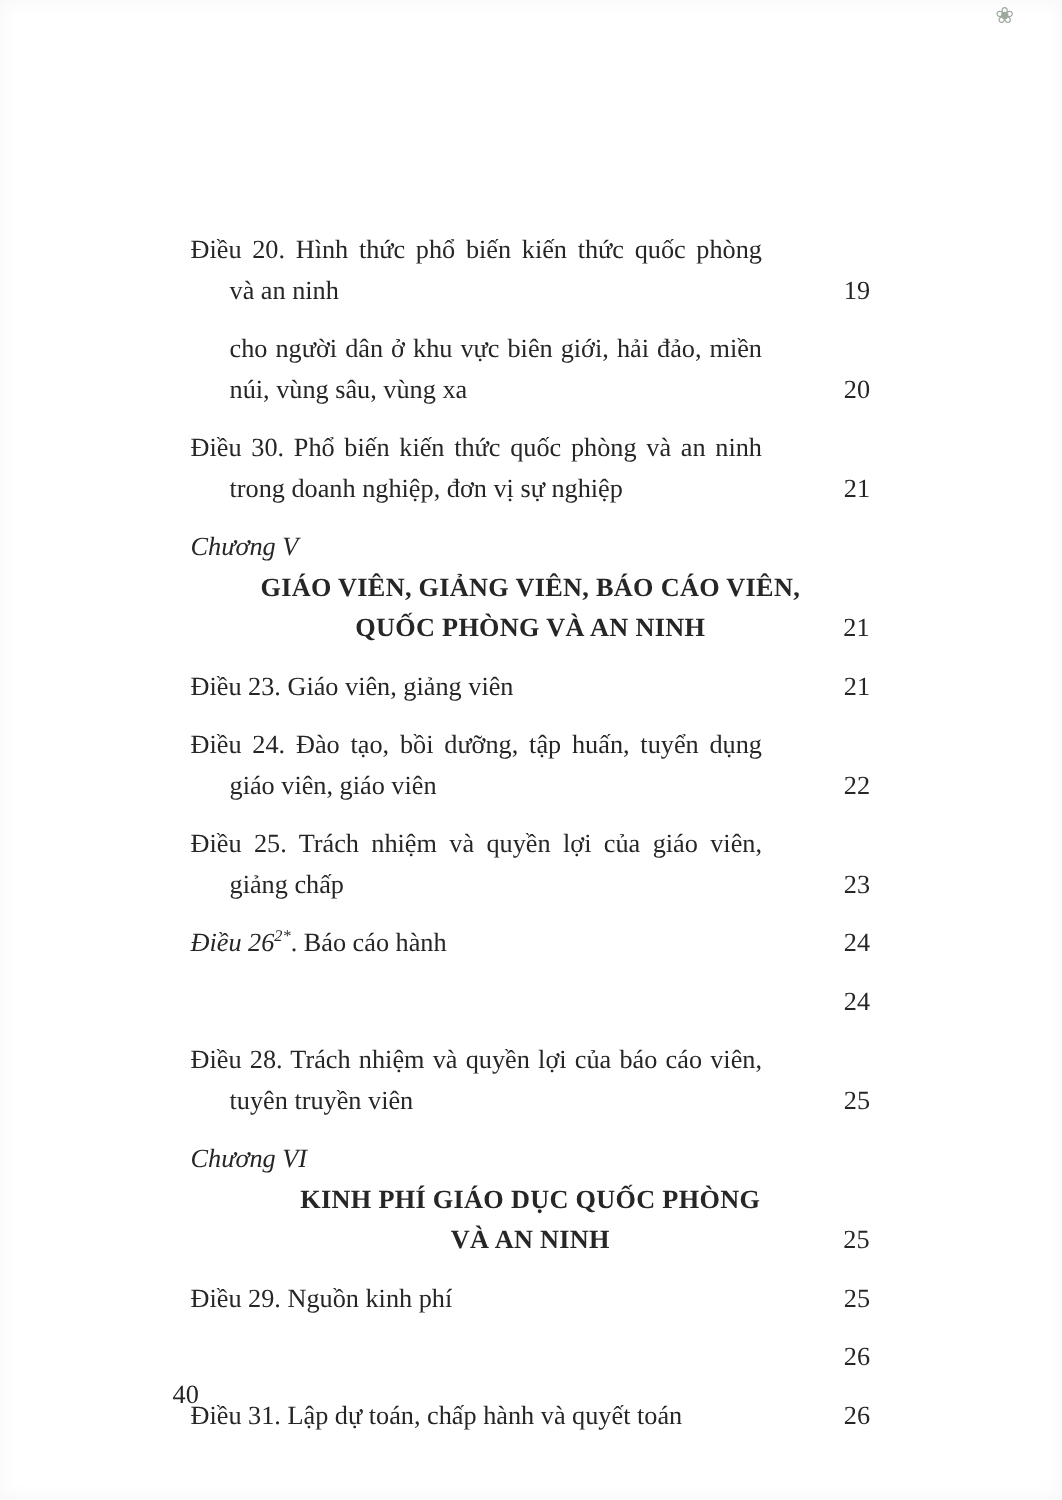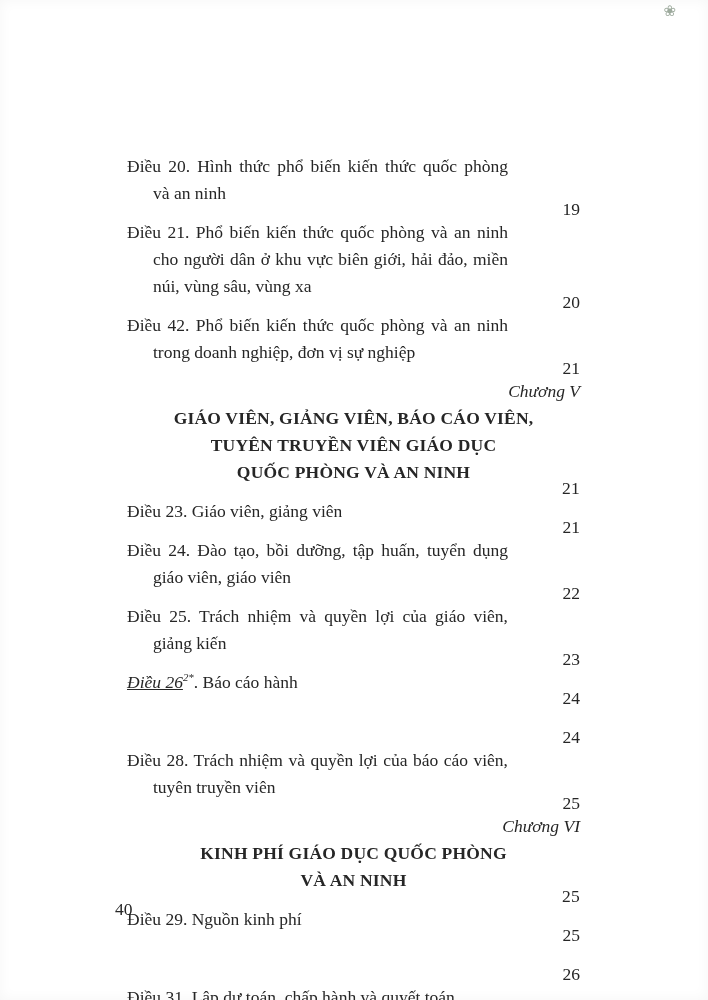--- a/index.html
+++ b/index.html
@@ -43,87 +43,85 @@
   }
   
   .line.line-fill {
     white-space: normal;
     text-align: justify;
     text-align-last: justify;
     padding-right: 72px;
   }
   .line.cont-line { padding-left: 26px; }
   .line.chapter-label {
-    text-align: right;
+    text-align: left;
     font-style: italic;
   }
   .line.chapter-title-line {
     text-align: center;
     font-weight: bold;
     letter-spacing: 0.2px;
   }
   .page-num {
     position: absolute;
     right: 0;
-    top: 16px;
+    top: 0;
     line-height: 27px;
     font-style: normal;
     font-weight: normal;
     text-align: center;
   }
-  .seg-italic { font-style: italic; text-decoration: underline; }
+  .seg-italic { font-style: italic; }
   .seg-sup {
     font-style: italic;
     font-size: 0.62em;
     vertical-align: super;
     line-height: 0;
   }
   .footer-num {
     position: absolute;
     left: 115px;
-    top: 896px;
+    top: 916px;
     font-size: 17.5px;
     line-height: 27px;
   }
 </style>
 </head>
 <body>
 
 <div class="book-page">
   <span class="flower">❀</span>
   <div class="toc">
       <div class="entry article">
         <div class="line first-line line-fill"><span class="line-text">Điều 20. Hình thức phổ biến kiến thức quốc phòng</span></div>
         <div class="line cont-line"><span class="line-text">và an ninh</span><span class="page-num">19</span></div>
       </div>
       <div class="entry article">
-        <div class="line first-line line-fill"><span class="line-text">Điều 21. Phổ biến kiến thức quốc phòng và an ninh</span></div>
         <div class="line cont-line line-fill"><span class="line-text">cho người dân ở khu vực biên giới, hải đảo, miền</span></div>
         <div class="line cont-line"><span class="line-text">núi, vùng sâu, vùng xa</span><span class="page-num">20</span></div>
       </div>
       <div class="entry article">
-        <div class="line first-line line-fill"><span class="line-text">Điều 42. Phổ biến kiến thức quốc phòng và an ninh</span></div>
+        <div class="line first-line line-fill"><span class="line-text">Điều 30. Phổ biến kiến thức quốc phòng và an ninh</span></div>
         <div class="line cont-line"><span class="line-text">trong doanh nghiệp, đơn vị sự nghiệp</span><span class="page-num">21</span></div>
       </div>
       <div class="entry chapter">
         <div class="line chapter-label"><span class="line-text">Chương V</span></div>
         <div class="line chapter-title-line"><span class="line-text">GIÁO VIÊN, GIẢNG VIÊN, BÁO CÁO VIÊN,</span></div>
-        <div class="line chapter-title-line"><span class="line-text">TUYÊN TRUYỀN VIÊN GIÁO DỤC</span></div>
         <div class="line chapter-title-line"><span class="line-text">QUỐC PHÒNG VÀ AN NINH</span><span class="page-num">21</span></div>
       </div>
       <div class="entry article">
         <div class="line first-line"><span class="line-text">Điều 23. Giáo viên, giảng viên</span><span class="page-num">21</span></div>
       </div>
       <div class="entry article">
         <div class="line first-line line-fill"><span class="line-text">Điều 24. Đào tạo, bồi dưỡng, tập huấn, tuyển dụng</span></div>
         <div class="line cont-line"><span class="line-text">giáo viên, giáo viên</span><span class="page-num">22</span></div>
       </div>
       <div class="entry article">
         <div class="line first-line line-fill"><span class="line-text">Điều 25. Trách nhiệm và quyền lợi của giáo viên,</span></div>
-        <div class="line cont-line"><span class="line-text">giảng kiến</span><span class="page-num">23</span></div>
+        <div class="line cont-line"><span class="line-text">giảng chấp</span><span class="page-num">23</span></div>
       </div>
       <div class="entry article">
         <div class="line first-line"><span class="line-text"><span class="seg-italic">Điều 26</span><span class="seg-sup">2*</span><span>. Báo cáo hành</span></span><span class="page-num">24</span></div>
       </div>
       <div class="entry article">
         <div class="line first-line"><span class="page-num">24</span></div>
       </div>
       <div class="entry article">
         <div class="line first-line line-fill"><span class="line-text">Điều 28. Trách nhiệm và quyền lợi của báo cáo viên,</span></div>
         <div class="line cont-line"><span class="line-text">tuyên truyền viên</span><span class="page-num">25</span></div>

